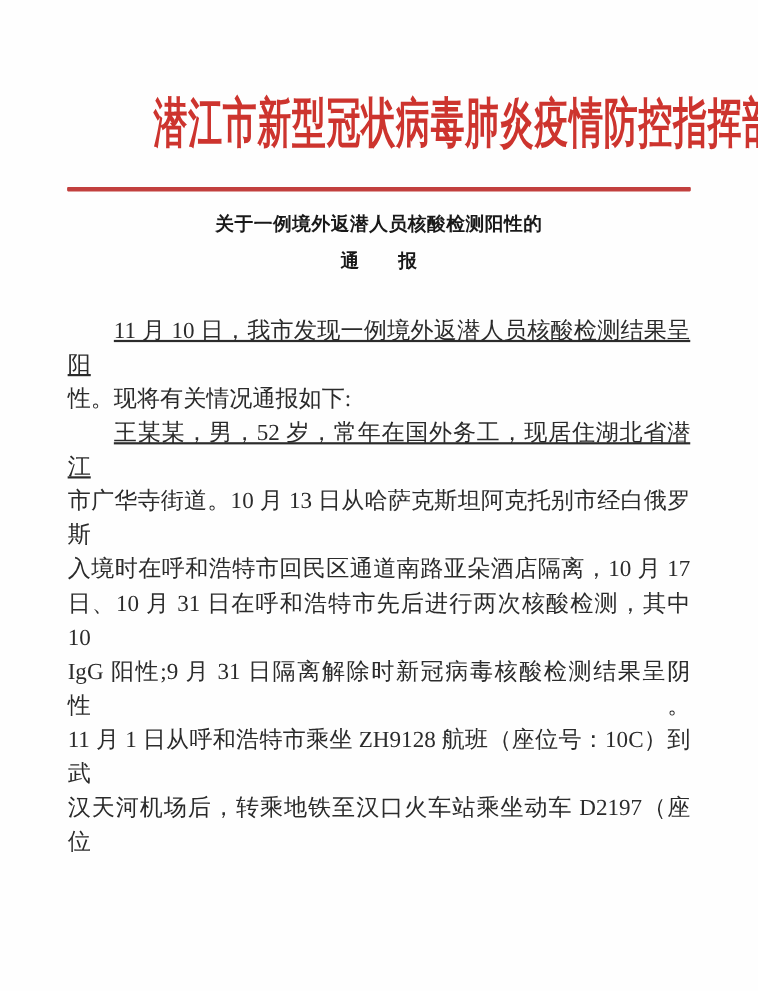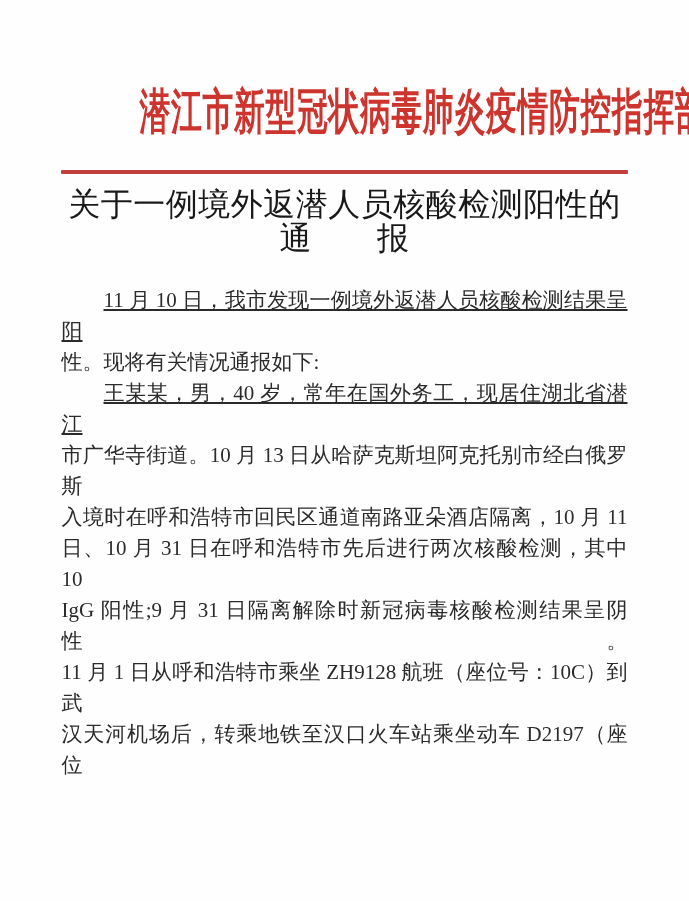--- a/index.html
+++ b/index.html
@@ -29,23 +29,23 @@
   }
   .red-rule {
     width: 567px;
     height: 4px;
     margin: 30px auto 0 auto;
     border-radius: 1px;
   }
   .doc-title {
     margin-top: 13px;
     text-align: center;
-    font-weight: normal;
+    font-weight: bold;
     color: #191919;
-    font-size: 32px;
+    font-size: 17px;
     line-height: 34px;
     letter-spacing: 0.5px;
   }
   .doc-body {
     width: 566px;
     margin: 30px auto 0 auto;
     font-size: 21px;
     line-height: 31px;
     color: #2b2b2b;
   }
@@ -69,22 +69,22 @@
   <div class="red-rule" style="background: rgb(194, 64, 62);"></div>
 
   <div class="doc-title">
     <div>关于一例境外返潜人员核酸检测阳性的</div>
     <div>通　　报</div>
   </div>
 
   <div class="doc-body">
       <div class="line fill indent">11 月 10 日，我市发现一例境外返潜人员核酸检测结果呈阳</div>
       <div class="line">性。现将有关情况通报如下:</div>
-      <div class="line fill indent">王某某，男，40 岁，常年在国外务工，现居住湖北省潜江</div>
+      <div class="line fill indent">王某某，男，52 岁，常年在国外务工，现居住湖北省潜江</div>
       <div class="line fill">市广华寺街道。10 月 13 日从哈萨克斯坦阿克托别市经白俄罗斯</div>
-      <div class="line fill">入境时在呼和浩特市回民区通道南路亚朵酒店隔离，10 月 11</div>
+      <div class="line fill">入境时在呼和浩特市回民区通道南路亚朵酒店隔离，10 月 17</div>
       <div class="line fill">日、10 月 31 日在呼和浩特市先后进行两次核酸检测，其中 10</div>
       <div class="line fill">IgG 阳性;9 月 31 日隔离解除时新冠病毒核酸检测结果呈阴性。</div>
       <div class="line fill">11 月 1 日从呼和浩特市乘坐 ZH9128 航班（座位号：10C）到武</div>
       <div class="line fill">汉天河机场后，转乘地铁至汉口火车站乘坐动车 D2197（座位</div>
     </div>
 
 </div>
 
 </body></html>

